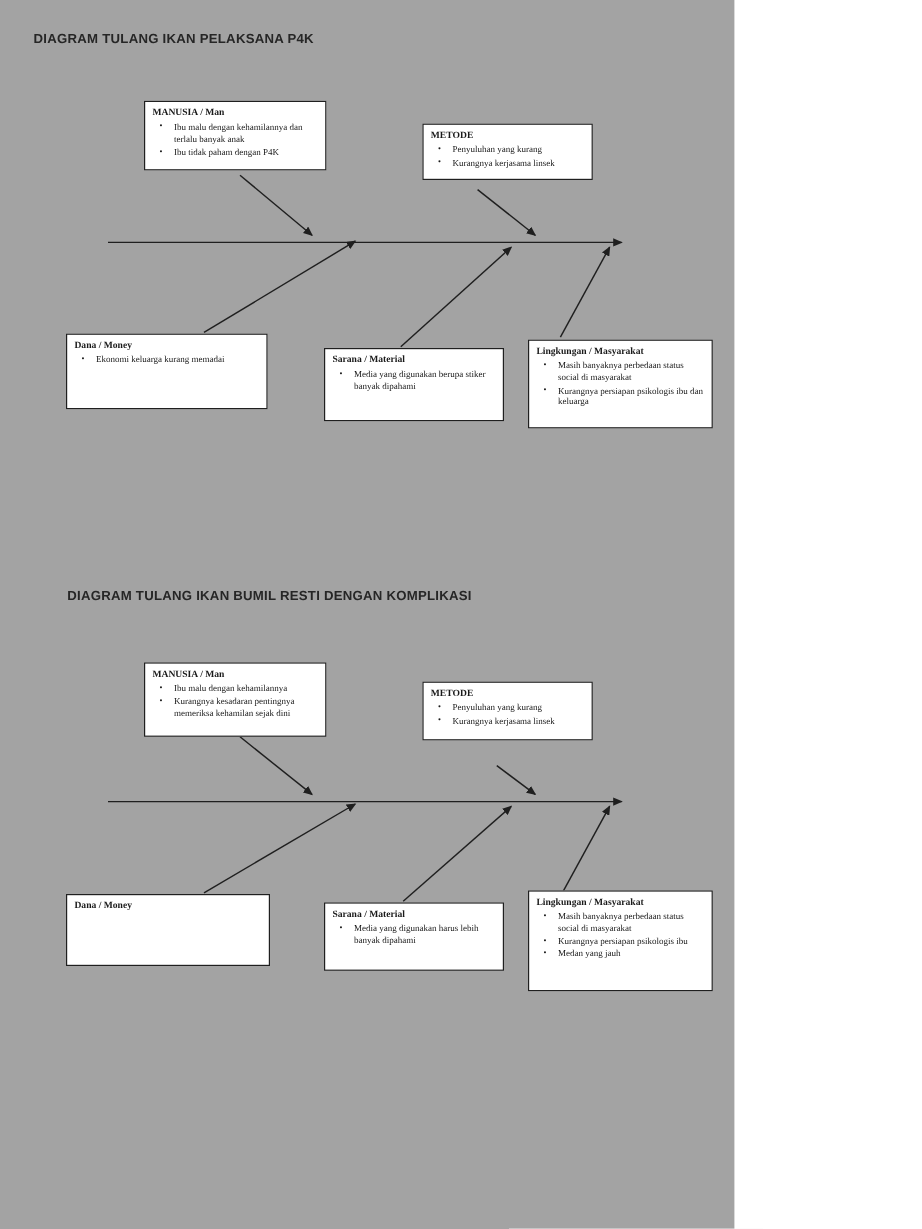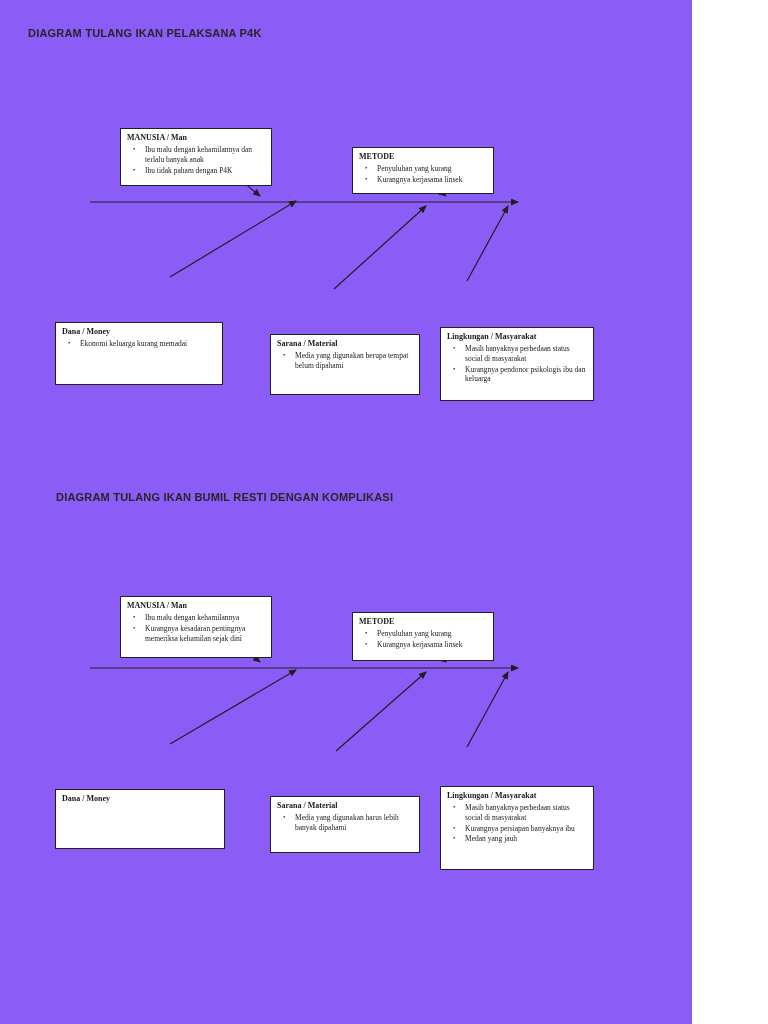--- a/index.html
+++ b/index.html
@@ -1,19 +1,19 @@
 <!DOCTYPE html>
 <html><head>
 <meta charset="utf-8">
 <style>
   html,body{margin:0;padding:0;background:#ffffff;}
   .page{
     position:relative;
-    width:692px;height:1024px;
-    background:#8b5cf6;
+    width:612px;height:1024px;
+    background:#a3a3a3;
     font-family:"Liberation Serif", serif;
     color:#1a1a1a;
     overflow:hidden;
   }
   .doc-title{
     position:absolute;
     font-family:"Liberation Sans", sans-serif;
     font-weight:bold;
     font-size:11px;
     color:#262626;
@@ -23,21 +23,20 @@
   .arrows-layer{
     position:absolute;left:0;top:0;width:768px;height:1024px;
     pointer-events:none;
   }
   .cause-box{
     position:absolute;
     border:1.4px solid #1f1f1f;
     background:#ffffff;
     box-sizing:border-box;
     padding:4px 6px 2px 6px;
-    margin-top:44px;
   }
   .box-label{
     font-weight:bold;
     font-size:8px;
     margin-bottom:3px;
     white-space:nowrap;
   }
   .box-items{display:block;}
   .bullet{
     display:flex;
@@ -133,35 +132,35 @@
         <span class="txt">Ekonomi keluarga kurang memadai</span>
       </div>
     </div>
   </div>
 
   <div class="cause-box" style="left:270px;top:290px;width:150px;height:61px;">
     <div class="box-label">Sarana / Material</div>
     <div class="box-items">
       <div class="bullet">
         <span class="dot">•</span>
-        <span class="txt">Media yang digunakan berupa tempat belum dipahami</span>
+        <span class="txt">Media yang digunakan berupa stiker banyak dipahami</span>
       </div>
     </div>
   </div>
 
   <div class="cause-box" style="left:440px;top:283px;width:154px;height:74px;">
     <div class="box-label">Lingkungan / Masyarakat</div>
     <div class="box-items">
       <div class="bullet">
         <span class="dot">•</span>
         <span class="txt">Masih banyaknya perbedaan status social di masyarakat</span>
       </div>
       <div class="bullet">
         <span class="dot">•</span>
-        <span class="txt">Kurangnya pendonor psikologis ibu dan keluarga</span>
+        <span class="txt">Kurangnya persiapan psikologis ibu dan keluarga</span>
       </div>
     </div>
   </div>
 
   <div class="cause-box" style="left:120px;top:552px;width:152px;height:62px;">
     <div class="box-label">MANUSIA / Man</div>
     <div class="box-items">
       <div class="bullet">
         <span class="dot">•</span>
         <span class="txt">Ibu malu dengan kehamilannya</span>
@@ -205,21 +204,21 @@
 
   <div class="cause-box" style="left:440px;top:742px;width:154px;height:84px;">
     <div class="box-label">Lingkungan / Masyarakat</div>
     <div class="box-items">
       <div class="bullet">
         <span class="dot">•</span>
         <span class="txt">Masih banyaknya perbedaan status social di masyarakat</span>
       </div>
       <div class="bullet">
         <span class="dot">•</span>
-        <span class="txt">Kurangnya persiapan banyaknya ibu</span>
+        <span class="txt">Kurangnya persiapan psikologis ibu</span>
       </div>
       <div class="bullet">
         <span class="dot">•</span>
         <span class="txt">Medan yang jauh</span>
       </div>
     </div>
   </div>
 
 </div>
 

